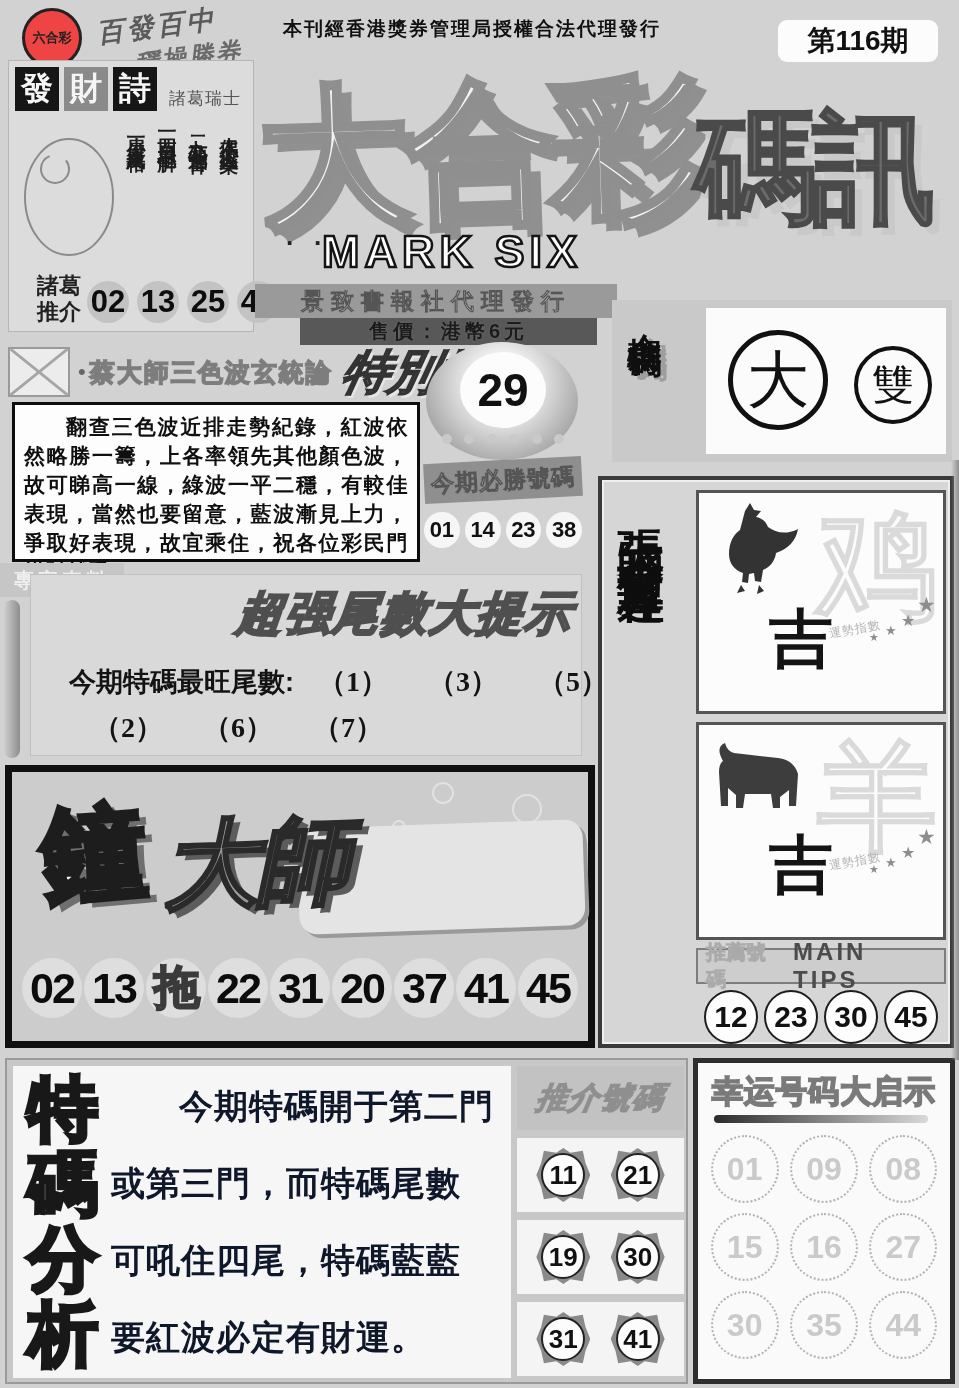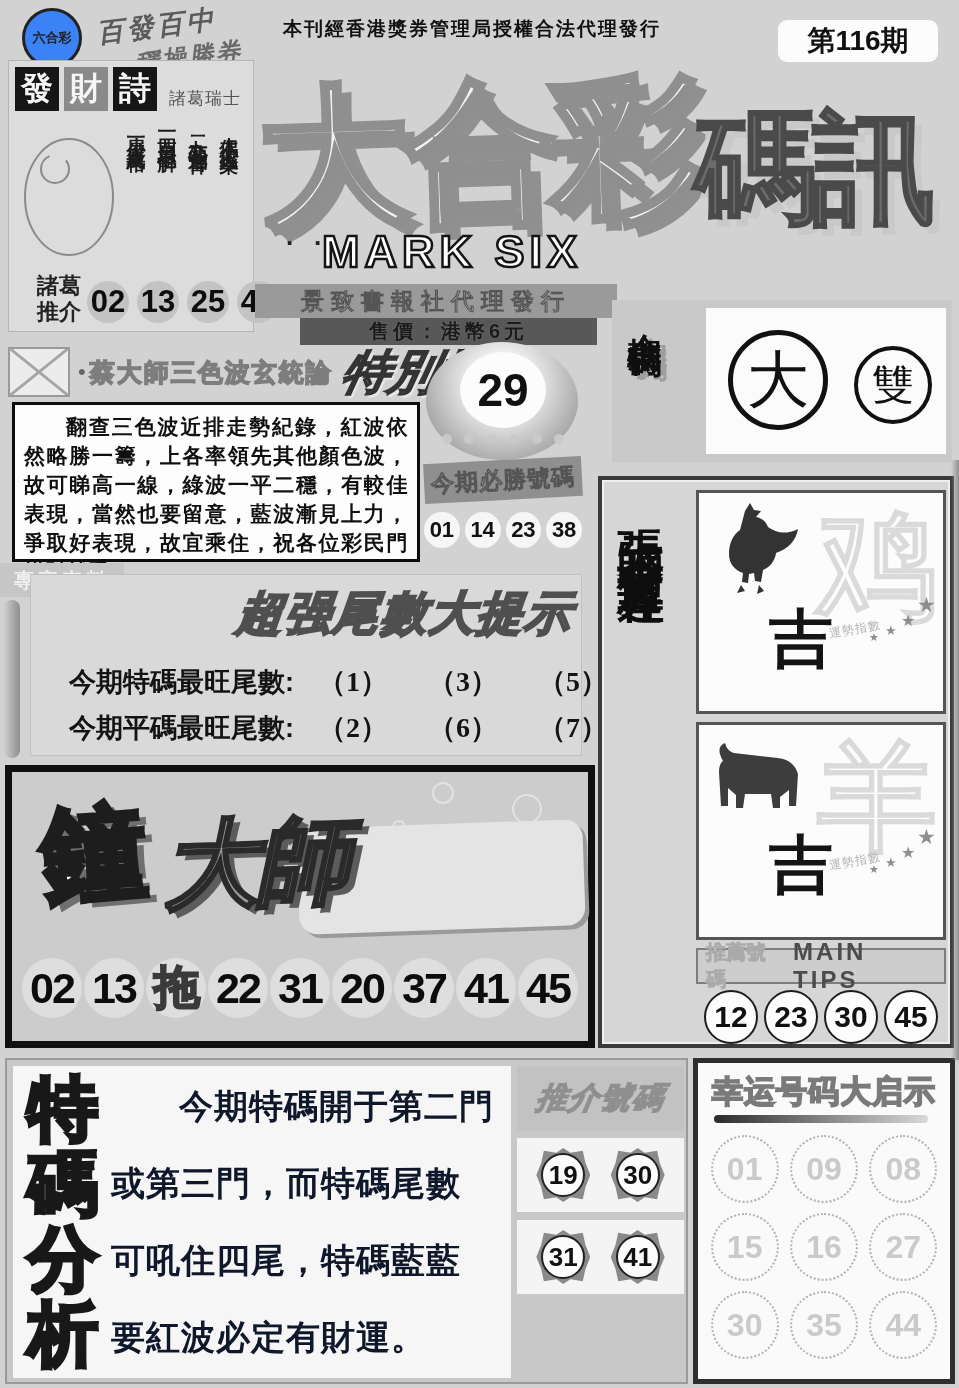--- a/index.html
+++ b/index.html
@@ -8,21 +8,21 @@
   .page {
     position:relative; width:959px; height:1388px; margin:0 auto;
     background:#d2d2d2; overflow:hidden; color:#1a1a1a;
   }
   .abs { position:absolute; }
 
   
   .stamp {
     left:22px; top:8px; width:60px; height:60px; border:3px solid #222;
     border-radius:50%; display:flex; align-items:center; justify-content:center;
-    font-size:13px; font-weight:bold; color:#222; background:#3b82f6;
+    font-size:13px; font-weight:bold; color:#222; background:#ef4444;
   }
   .slogan { left:98px; top:2px; width:220px; transform:rotate(-7deg); color:#5a5a5a;
     font-family:"Liberation Serif", serif; font-weight:bold; font-style:italic; }
   .slogan .l1 { font-size:27px; letter-spacing:3px; }
   .slogan .l2 { font-size:25px; margin-left:34px; letter-spacing:2px; color:#6a6a6a; }
   .auth { left:283px; top:16px; font-size:19px; letter-spacing:2px; color:#111; font-weight:bold; }
   .issue-box { left:778px; top:20px; width:160px; height:42px; background:#fcfcfc;
     border-radius:9px; display:flex; align-items:center; justify-content:center;
     font-size:28px; font-weight:bold; color:#111; }
 
@@ -307,21 +307,20 @@
     <div class="tt-title">超强尾數大提示</div>
     <div class="tt-row tt-r0">
       <span>今期特碼最旺尾數:</span>
       <span class="vals">
         <span>（1）</span>
         <span>（3）</span>
         <span>（5）</span>
       </span>
     </div>
     <div class="tt-row tt-r1">
-      <span>今期平碼最旺尾數:</span>
       <span class="vals">
         <span>（2）</span>
         <span>（6）</span>
         <span>（7）</span>
       </span>
     </div>
   </div>
 
   <div class="abs dt-box">
     <i class="dt-bubble abs" style="left:420px;top:10px;width:22px;height:22px;"></i>
@@ -404,20 +403,28 @@
       <div>可吼住四尾，特碼藍藍</div>
       <div>要紅波必定有財運。</div>
     </div>
 
     <div class="rc-col">
       <div class="rc-header">
         <span>推介號碼</span>
       </div>
       <div class="rc-row">
         <span class="shield">
+            <b>11</b>
+          </span>
+        <span class="shield">
+            <b>21</b>
+          </span>
+      </div>
+      <div class="rc-row">
+        <span class="shield">
             <b>19</b>
           </span>
         <span class="shield">
             <b>30</b>
           </span>
       </div>
       <div class="rc-row">
         <span class="shield">
             <b>31</b>
           </span>

